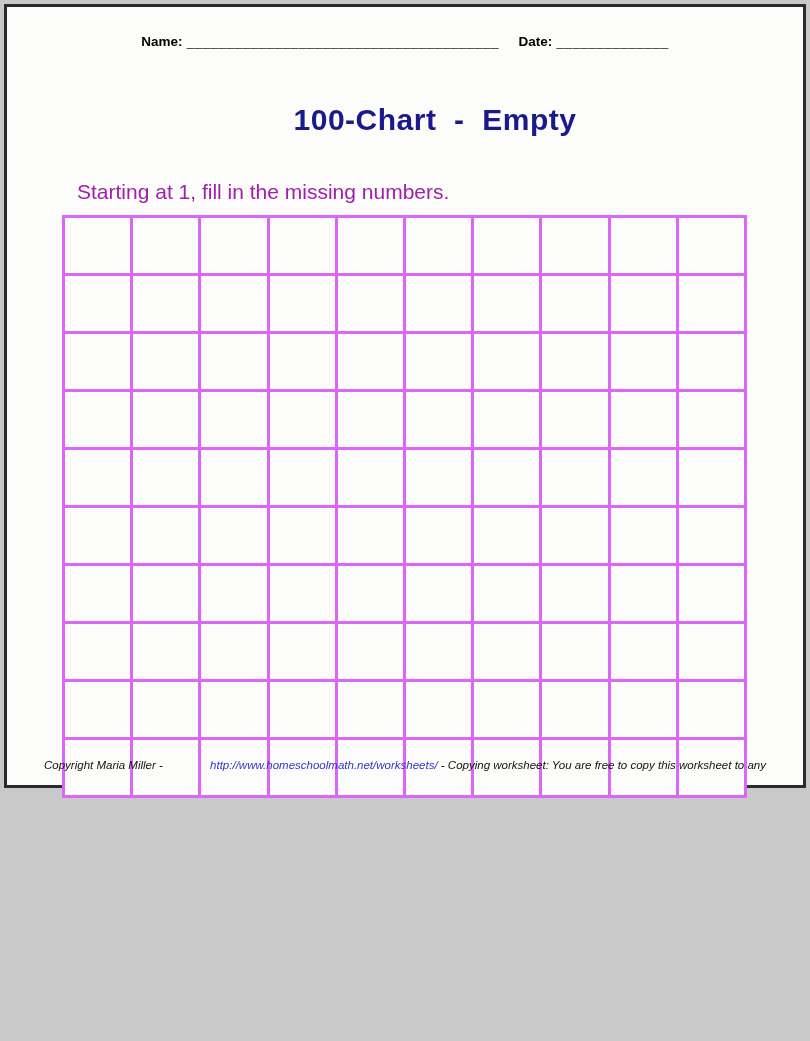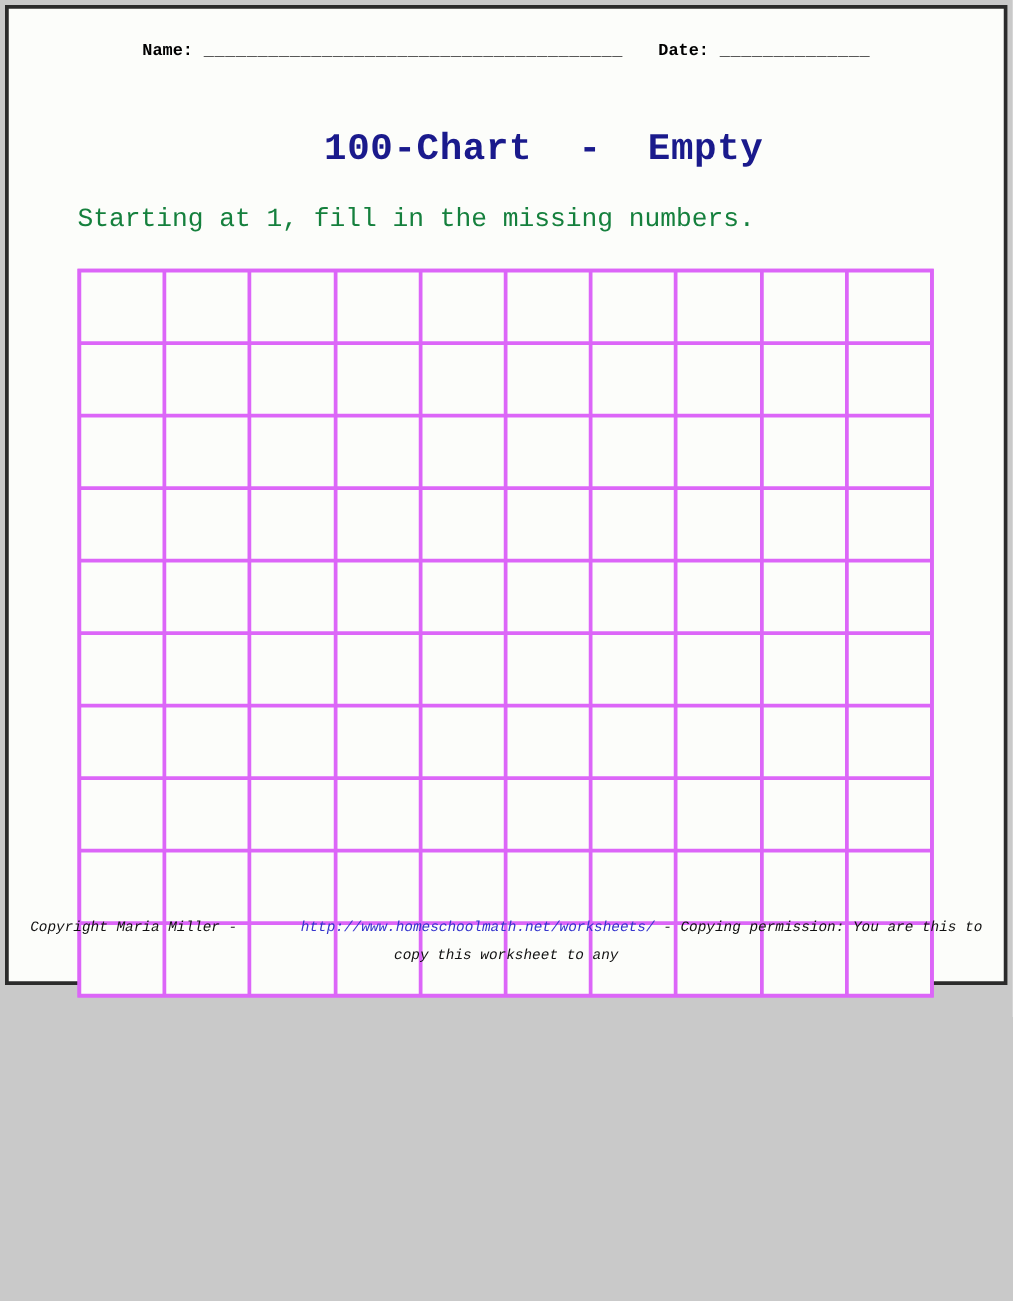--- a/index.html
+++ b/index.html
@@ -11,21 +11,20 @@
     font-family: "Liberation Sans", sans-serif;
     overflow: hidden;
   }
   .page {
     position: absolute;
     left: 4px; top: 4px;
     width: 802px; height: 784px;
     box-sizing: border-box;
     border: 3px solid #2b2b2b;
     background: #fcfdfa;
-    font-family: Liberation Mono, monospace;
   }
   .header {
     position: absolute;
     top: 27px; left: 0;
     width: 100%;
     text-align: center;
     font-size: 13.5px;
     color: #000;
     white-space: pre;
   }
@@ -46,23 +45,23 @@
     text-align: center;
     font-size: 30px;
     font-weight: bold;
     color: var(--title-color, #1a1a8c);
     white-space: pre;
     letter-spacing: 0.5px;
   }
   .instruction {
     position: absolute;
     top: 158px; left: 55px;
-    margin: 0;
+    margin: 15px;
     font-size: 21px;
-    color: #15803d;
+    color: #a21caf;
   }
   .grid {
     position: absolute;
     left: 55px; top: 208px;
     width: 685px; height: 583px;
     box-sizing: border-box;
     display: grid;
     grid-template-columns: repeat(10, 1fr);
     grid-template-rows: repeat(10, 1fr);
     gap: 3px;
@@ -195,16 +194,16 @@
       <div class="cell"></div>
       <div class="cell"></div>
       <div class="cell"></div>
       <div class="cell"></div>
       <div class="cell"></div>
       <div class="cell"></div>
       <div class="cell"></div>
     </div>
 
   <div class="footer">
-    <div><span>Copyright Maria Miller - </span><a>http://www.homeschoolmath.net/worksheets/</a><span> - Copying permission: You are this to copy this worksheet to any</span></div>
+    <div><span>Copyright Maria Miller - </span><a>http://www.homeschoolmath.net/worksheets/</a><span> - Copying worksheet: You are free to copy this worksheet to any</span></div>
   </div>
 
 </div>
 
 </body></html>

